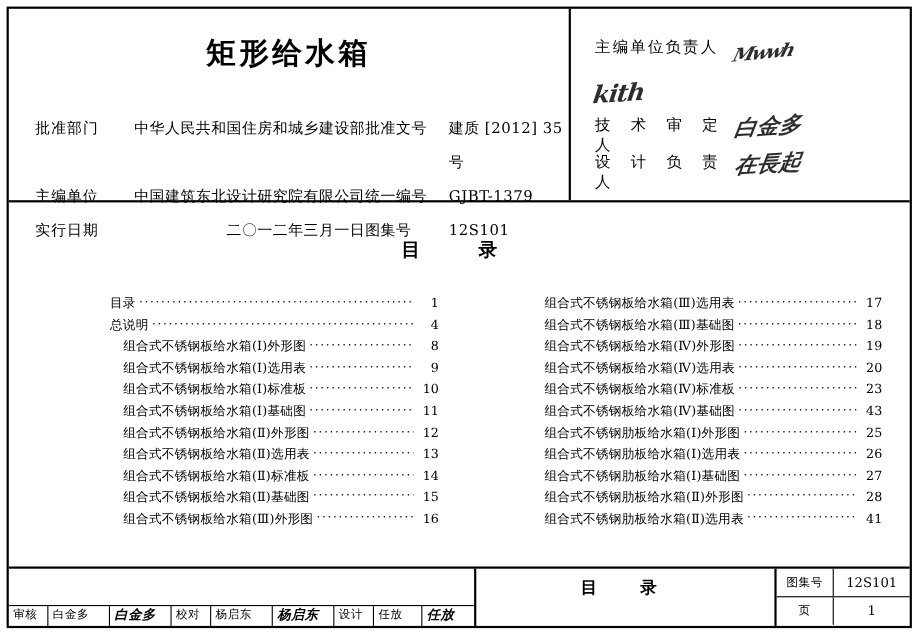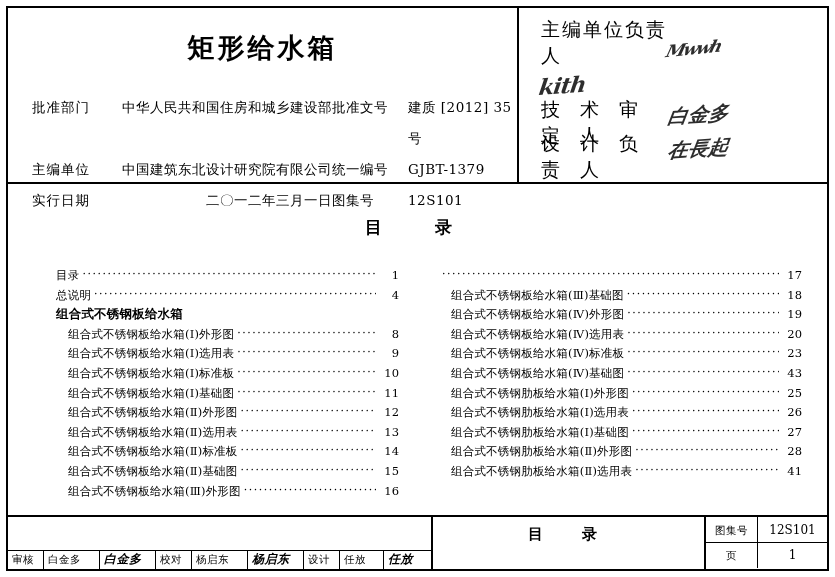--- a/index.html
+++ b/index.html
@@ -60,21 +60,21 @@
   }
   .doc-title {
     text-align: center;
     font-size: 27px;
     font-weight: bold;
     letter-spacing: 3px;
     margin-top: 22px;
     font-family: "DejaVu Serif", "Liberation Serif", serif;
   }
   .meta-table {
-    margin-top: 26px;
+    margin-top: 36px;
     margin-left: 24px;
     font-size: 13.5px;
     line-height: 31px;
     font-family: "DejaVu Serif", "Liberation Serif", serif;
   }
   .meta-row {
     display: flex;
     align-items: baseline;
   }
   .meta-label {
@@ -103,21 +103,21 @@
   }
   .sig-row {
     display: flex;
     align-items: center;
     height: 34px;
     padding-left: 22px;
   }
   .sig-label {
     width: 128px;
     flex: none;
-    font-size: 19px;
+    font-size: 14px;
     letter-spacing: 2px;
     font-family: "DejaVu Serif", "Liberation Serif", serif;
   }
   .sig-label.spread {
     letter-spacing: 7px;
     margin-top: 24px;
   }
   .sig-mark {
     flex: 1;
     font-family: "DejaVu Serif", "Liberation Serif", serif;
@@ -166,20 +166,21 @@
   .toc-col.right {
     padding: 0 24px 0 22px;
   }
   .toc-entry {
     display: flex;
     align-items: baseline;
     font-size: 11.5px;
     line-height: 18.6px;
     font-family: "DejaVu Serif", "Liberation Serif", serif;
     white-space: nowrap;
+    margin-left: 44px;
   }
   .toc-entry.indent .toc-text { padding-left: 12px; }
   .toc-entry.group {
     font-weight: bold;
     font-size: 12.5px;
   }
   .toc-text { flex: none; letter-spacing: 0.2px; }
   .toc-dots {
     flex: 1;
     overflow: hidden;
@@ -370,25 +371,20 @@
             <div class="toc-entry">
               <span class="toc-text">目录</span>
               <span class="toc-dots">··························································································</span>
               <span class="toc-page">1</span>
             </div>
             <div class="toc-entry">
               <span class="toc-text">总说明</span>
               <span class="toc-dots">··························································································</span>
               <span class="toc-page">4</span>
             </div>
-            <div class="toc-entry group">
-              <span class="toc-text">组合式不锈钢板给水箱</span>
-              <span class="toc-dots">··························································································</span>
-              <span class="toc-page"></span>
-            </div>
             <div class="toc-entry indent">
               <span class="toc-text">组合式不锈钢板给水箱(Ⅰ)外形图</span>
               <span class="toc-dots">··························································································</span>
               <span class="toc-page">8</span>
             </div>
             <div class="toc-entry indent">
               <span class="toc-text">组合式不锈钢板给水箱(Ⅰ)选用表</span>
               <span class="toc-dots">··························································································</span>
               <span class="toc-page">9</span>
             </div>
@@ -423,20 +419,21 @@
               <span class="toc-page">15</span>
             </div>
             <div class="toc-entry indent">
               <span class="toc-text">组合式不锈钢板给水箱(Ⅲ)外形图</span>
               <span class="toc-dots">··························································································</span>
               <span class="toc-page">16</span>
             </div>
           </div>
         <div class="toc-col right" id="toc-col-right">
             <div class="toc-entry indent">
+              <span class="toc-text">组合式不锈钢板给水箱(Ⅲ)选用表</span>
               <span class="toc-dots">··························································································</span>
               <span class="toc-page">17</span>
             </div>
             <div class="toc-entry indent">
               <span class="toc-text">组合式不锈钢板给水箱(Ⅲ)基础图</span>
               <span class="toc-dots">··························································································</span>
               <span class="toc-page">18</span>
             </div>
             <div class="toc-entry indent">
               <span class="toc-text">组合式不锈钢板给水箱(Ⅳ)外形图</span>

